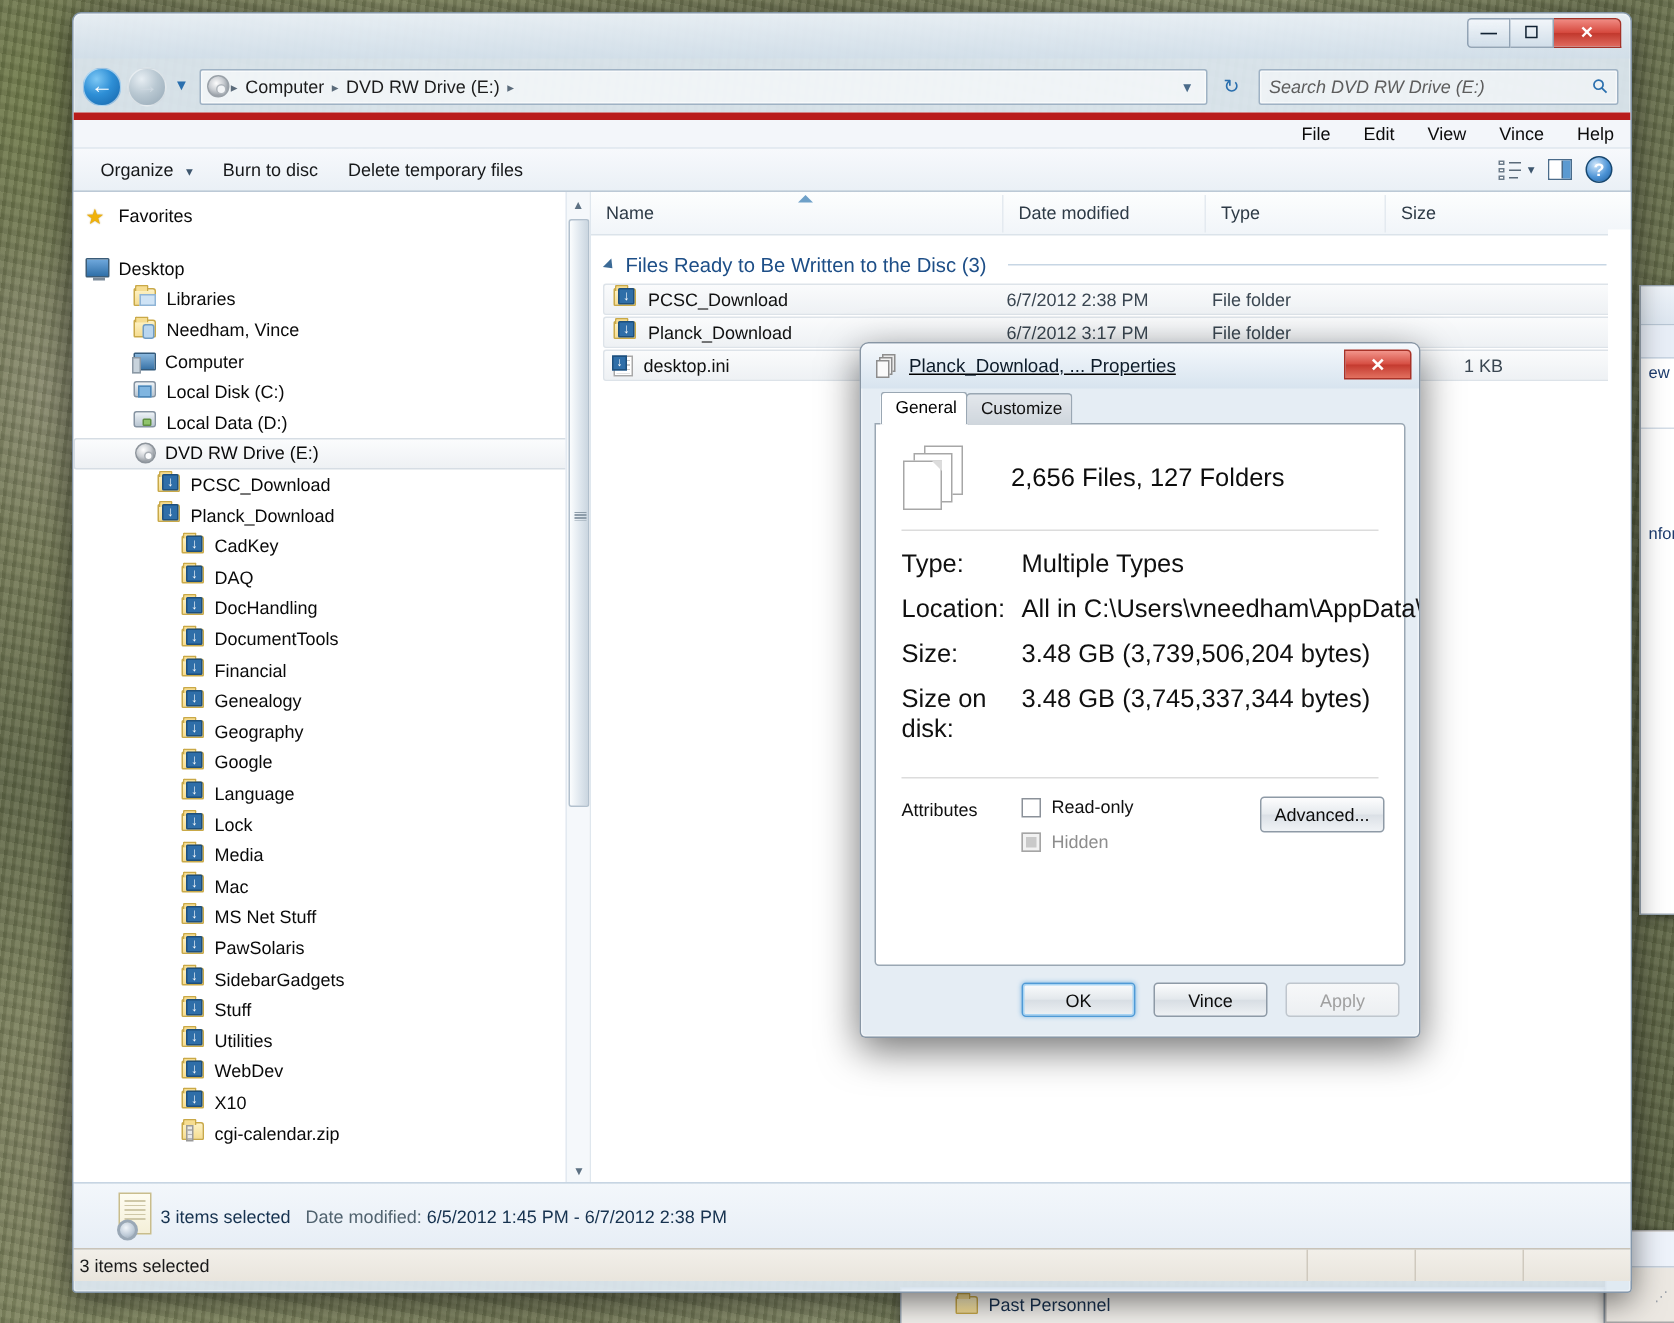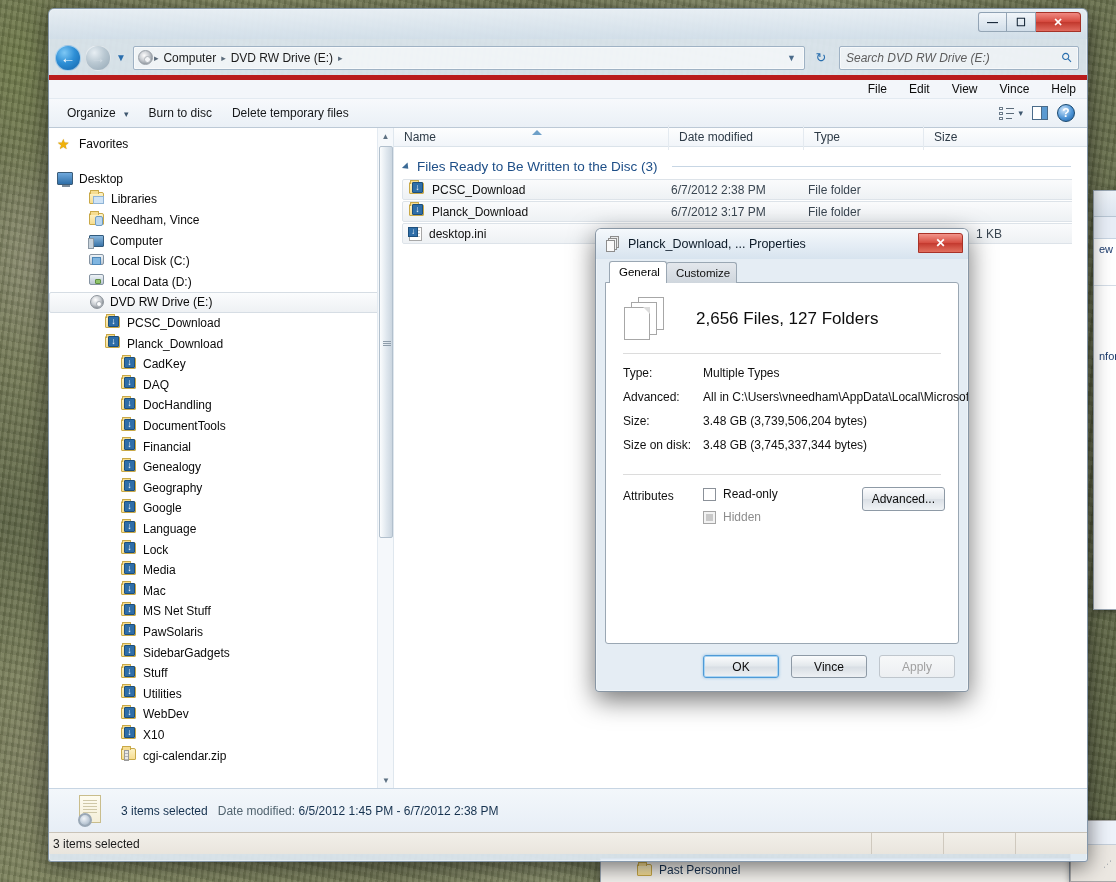--- a/index.html
+++ b/index.html
@@ -261,21 +261,21 @@
     background: linear-gradient(90deg,#fbfdfe,#dfe7ee 55%, #cbd6e0);
     border:1px solid #b2c0cd; border-radius:2px;
   }
   #nav-thumb .grip { position:absolute; top:194px; left:3px; width:8px; height:6px;
     background: repeating-linear-gradient(#8e9daa 0 1px, transparent 1px 2px); }
   #nav-scroll .bot { position:absolute; bottom:0; left:0; width:16px; height:16px; display:flex; align-items:center; justify-content:center; color:#5d7183; font-size:8px; }
 
   
   #filelist { flex:1; position:relative; background:#fff; }
   #col-headers {
-    height: 19px; display:flex; align-items:center;
+    height: 29px; display:flex; align-items:center;
     background: linear-gradient(180deg,#fdfefe,#f1f5f9);
     border-bottom:1px solid #dbe3ea; position:relative;
   }
   .colh {
     font-size:12px; color:#2e3b47; padding-left:10px;
     border-right:1px solid #e4eaf0; height:25px; display:flex; align-items:center;
   }
   .colh.name { width: 275px; }
   .colh.date { width: 135px; }
   .colh.type { width: 120px; }
@@ -321,21 +321,21 @@
     background:#2f6ea8; border:1px solid #1d4f7d;
   }
 
   
   #list-scrolltrack { position:absolute; right:0; top:25px; bottom:0; width:15px; background:#fff; }
 
   
   #detailspane {
     height: 44px; background: linear-gradient(180deg,#f3f7fb,#e7eef6);
     border-top:1px solid #c7d5e3;
-    display:flex; align-items:center; gap:14px; padding-left: 28px;
+    display:flex; align-items:center; padding-left: 28px;
   }
   #detailspane .dp-icon { width:30px; height:32px; position:relative; flex:none; }
   #detailspane .dp-icon .page {
     position:absolute; left:2px; top:0; width:22px; height:28px;
     background: linear-gradient(#fefcf0,#f4efd8); border:1px solid #c9bd8c;
   }
   #detailspane .dp-icon .page::before{
     content:""; position:absolute; left:3px; top:4px; right:3px; height:14px;
     background: repeating-linear-gradient(#cfc8a8 0 1px, transparent 1px 3px);
   }
@@ -353,25 +353,26 @@
     height: 22px; background: linear-gradient(180deg,#f2efe9,#e9e5dd);
     border-top:1px solid #c9c3b8;
     display:flex; align-items:center; font-size:12px; color:#1a1a1a;
     padding-left: 4px;
   }
   #statusbar .grow { flex:1; }
   #statusbar .seg { width: 72px; height:100%; border-left:1px solid #cfc9be; }
 
   
   #dialog {
-    position:absolute; left:546px; top:219px; width:374px; height:464px;
+    position:absolute; left:524px; top:219px; width:374px; height:464px;
     border:1px solid rgba(125,140,155,.9); border-radius:6px 6px 4px 4px;
     background: rgba(228,236,244,0.96);
     box-shadow: 0 8px 26px rgba(0,0,0,.55), 0 0 0 1px rgba(255,255,255,.4) inset;
     overflow:hidden;
+    text-decoration:underline;
   }
   #dlg-title {
     position:relative; height: 30px;
     background: linear-gradient(180deg, rgba(247,250,253,.88), rgba(213,226,238,.85));
     display:flex; align-items:center; padding-left:10px; gap:8px;
   }
   #dlg-title .dt-icon { width:14px;height:16px; position:relative; flex:none; }
   #dlg-title .dt-icon b{
     position:absolute; display:block; width:9px; height:12px;
     background:#fafafa; border:1px solid #8d8d8d;
@@ -418,21 +419,21 @@
   .stack-icon b:nth-child(3){ left:0;    top:10px; }
   .stack-icon b:nth-child(3)::after{
     content:""; position:absolute; right:-1px; top:-1px;
     border-width: 0 7px 7px 0; border-style:solid; border-color:transparent #dcdcdc transparent transparent;
   }
   .prop-count { font-size:17px; color:#0d0d0d; }
 
   .dlg-rule { height:1px; background:#dcdcdc; margin: 12px 17px 0 17px; }
 
   .prop-rows { padding: 12px 0 0 0; }
-  .prow { display:flex; align-items:baseline; padding: 0 0 10px 17px; font-size:12px; }
+  .prow { display:flex; align-items:baseline; padding: 0 0 10px 17px; font-size:17px; }
   .prow .k { width: 80px; color:#101010; flex:none; }
   .prow .v { color:#101010; white-space:nowrap; }
 
   .attr-block { padding: 12px 0 0 17px; display:flex; align-items:flex-start; }
   .attr-block .k { width:80px; font-size:12px; color:#101010; flex:none; padding-top:2px; }
   .attr-checks { display:flex; flex-direction:column; gap:9px; }
   .chk { display:flex; align-items:center; gap:7px; font-size:12px; color:#101010; }
   .chk .box {
     width:13px; height:13px; background:#fff;
     border:1px solid #8b9199; box-shadow: 0 0 0 1px #fff inset; flex:none;
@@ -868,21 +869,21 @@
         </div>
 
         <div class="dlg-rule"></div>
 
         <div class="prop-rows">
           <div class="prow">
             <span class="k">Type:</span>
             <span class="v">Multiple Types</span>
           </div>
           <div class="prow">
-            <span class="k">Advanced:</span>
+            <span class="k">Location:</span>
             <span class="v">All in C:\Users\vneedham\AppData\Local\Microsoft</span>
           </div>
           <div class="prow">
             <span class="k">Size:</span>
             <span class="v">3.48 GB (3,739,506,204 bytes)</span>
           </div>
           <div class="prow">
             <span class="k">Size on disk:</span>
             <span class="v">3.48 GB (3,745,337,344 bytes)</span>
           </div>

